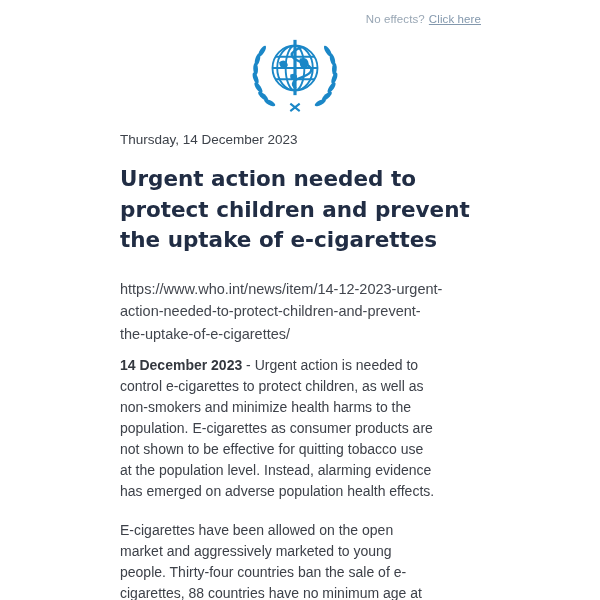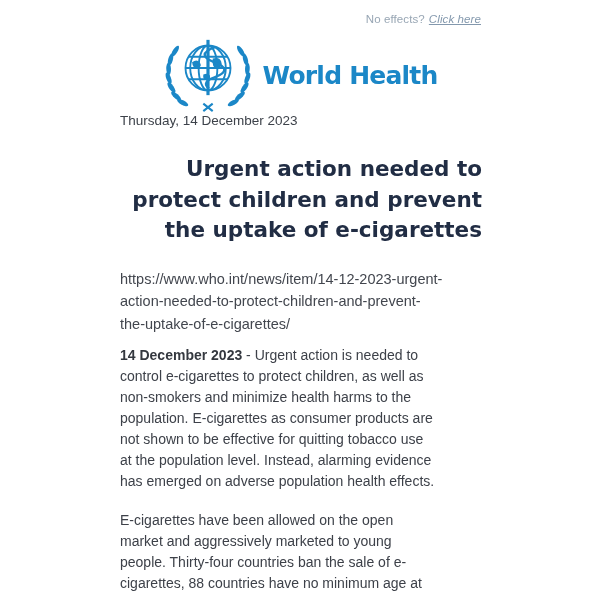--- a/index.html
+++ b/index.html
@@ -20,21 +20,20 @@
     text-align: right;
     font-size: 11.5px;
     color: #98a6b4;
     letter-spacing: 0.1px;
   }
   .click-here {
     color: #8398ad;
     text-decoration: underline;
     margin-left: 4px;
     cursor: pointer;
-    font-style: italic;
   }
 
   
   .logo-row {
     padding-top: 37px;
     display: flex;
     justify-content: center;
     align-items: center;
     gap: 10px;
   }
@@ -44,33 +43,34 @@
     font-weight: bold;
     font-size: 25px;
     line-height: 25px;
     letter-spacing: -0.8px;
     color: #1b87c7;
   }
 
   
   .content { width: 362px; margin-left: 120px; }
   .date-line {
+    margin-top: 19px;
     font-size: 13.5px;
     line-height: 15px;
     color: #3d424a;
     white-space: pre;
   }
   .title {
-    margin-top: 26px;
+    margin-top: 17px;
     font-family: "DejaVu Sans", "Liberation Sans", sans-serif;
     font-weight: bold;
     font-size: 21.5px;
     line-height: 30.5px;
     color: #212d44;
-    text-align: right;
+    text-align: left;
     white-space: pre;
   }
   .url {
     margin-top: 22px;
     font-size: 14.5px;
     line-height: 22.5px;
     color: #42464e;
     white-space: pre;
     cursor: pointer;
   }
@@ -138,21 +138,20 @@
           <use href="#lf" transform="translate(87 54) rotate(-55)"></use>
           <use href="#lf" transform="translate(90 44) rotate(-70)"></use>
           <use href="#lf" transform="translate(90 34) rotate(-88)"></use>
           <use href="#lf" transform="translate(88 24) rotate(-105)"></use>
           <use href="#lf" transform="translate(83 15) rotate(-122)"></use>
         </g>
         <path d="M43 79 l10 -8 M53 79 l-10 -8" stroke="#1b87c7" stroke-width="2.2" fill="none"></path>
       </svg>
     </span>
     <div class="logo-text">
-      <div>World Health</div>
     </div>
   </div>
 
   <div class="content">
     <div class="date-line">Thursday, 14 December 2023</div>
 
     <h1 class="title">Urgent action needed to
 protect children and prevent
 the uptake of e-cigarettes</h1>
 

